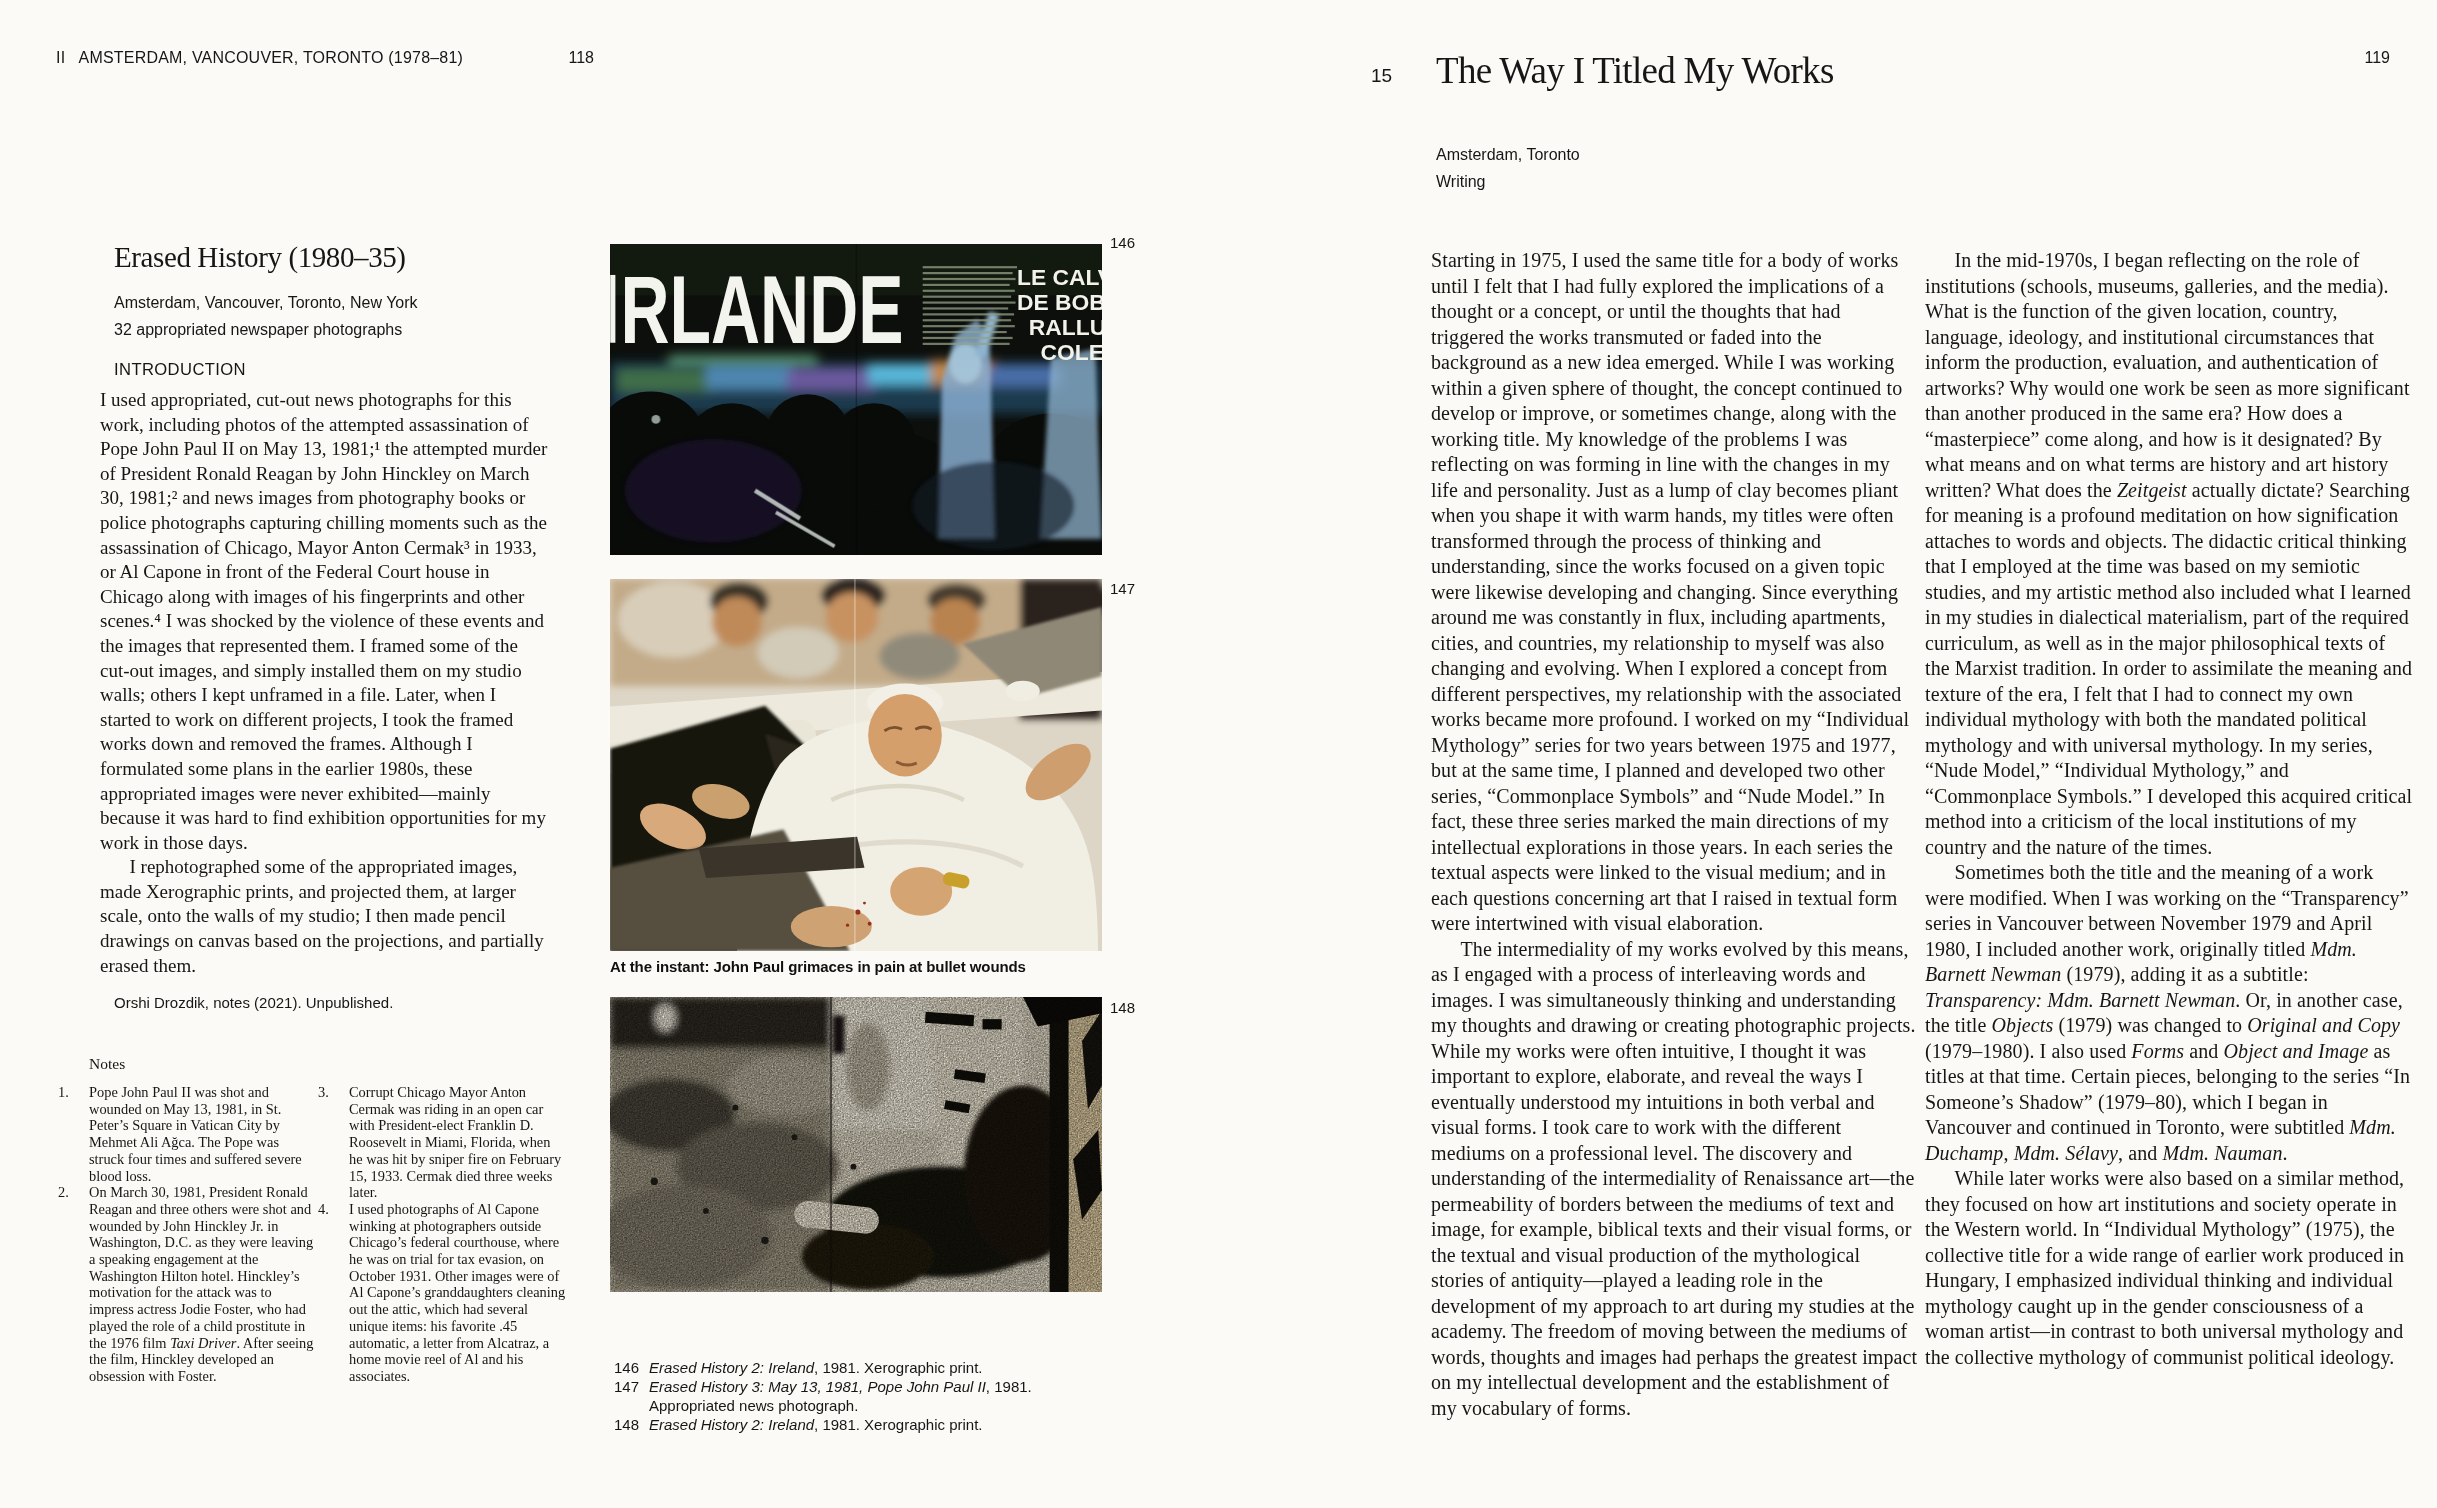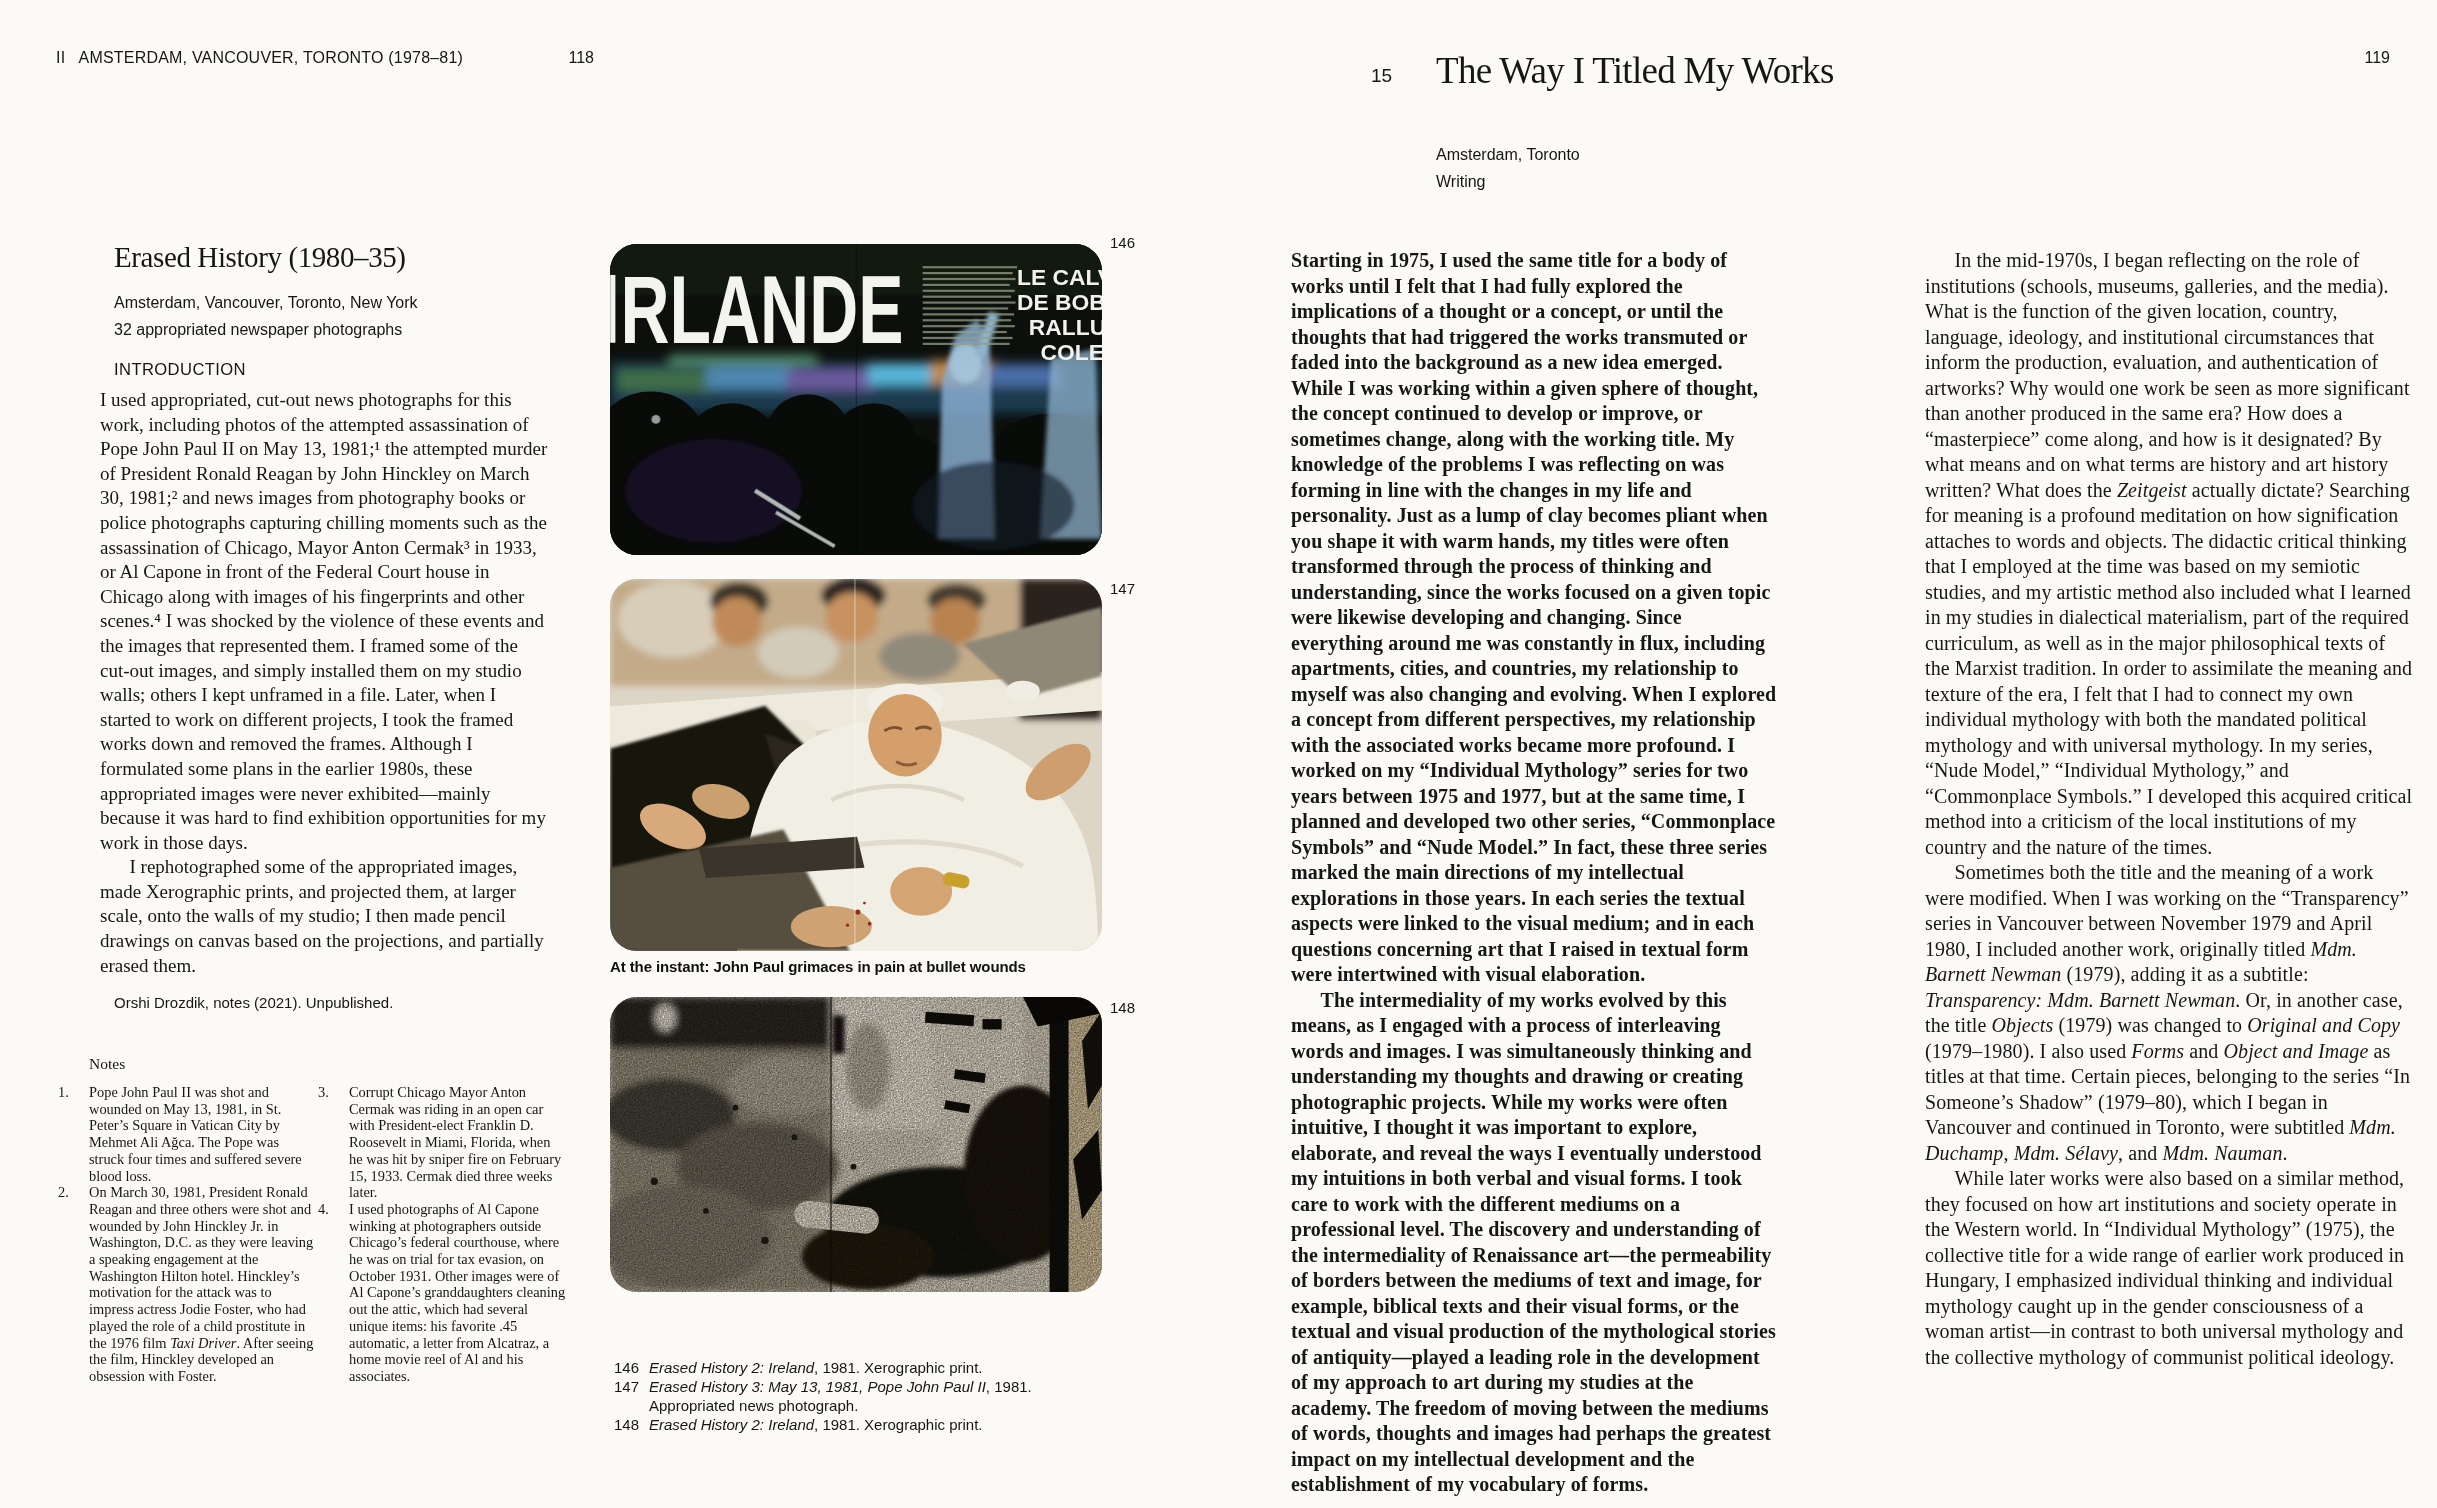--- a/index.html
+++ b/index.html
@@ -26,21 +26,21 @@
   .note-row{display:flex;}
   .note-num{width:31px;flex:none;}
   .note-text{flex:1;}
   .fig-caps{font-size:15px;line-height:19px;}
   .fig-row{display:flex;}
   .fig-num{width:35px;flex:none;}
   .fig-cap{flex:1;}
   .fig-label{font-size:15px;}
   .big-title{font-size:37px;line-height:42px;letter-spacing:-0.7px;}
   .essay-num{font-size:19px;}
-  .img{overflow:hidden;background:#0b0e0c;border-radius:27px;}
+  .img{overflow:hidden;background:#0b0e0c;}
   .img svg{display:block;}
   .pope-caption{font-weight:bold;font-size:15px;margin-top:6.6px;color:#101010;letter-spacing:-0.1px;}
   em{font-style:italic;}
 </style>
 </head>
 <body>
 
 <div class="abs sans small-caps-header" style="left:56px;top:49px;display:flex;gap:13.3px;">
   <span>II</span>
   <span>AMSTERDAM, VANCOUVER, TORONTO (1978–81)</span>
@@ -315,21 +315,21 @@
 </div>
 
 <div class="abs sans essay-num" style="left:1371px;top:65px;">15</div>
 <div class="abs serif big-title" style="left:1436px;top:50px;width:663px;">
   <div>The Way I Titled My Works</div>
 </div>
 <div class="abs sans" style="left:1436px;top:146px;font-size:16px;">Amsterdam, Toronto</div>
 <div class="abs sans" style="left:1436px;top:173px;font-size:16px;">Writing</div>
 <div class="abs sans pagenum" style="left:2315px;top:49px;width:75px;text-align:right;">119</div>
 
-<div class="abs serif body-text" style="left:1291px;top:248px;width:487px;font-weight:bold;">
+<div class="abs serif body-text" style="left:1431px;top:248px;width:487px;">
   <p class="para">Starting in 1975, I used the same title for a body of works until I felt that I had fully explored the implications of a thought or a concept, or until the thoughts that had triggered the works transmuted or faded into the background as a new idea emerged. While I was working within a given sphere of thought, the concept continued to develop or improve, or sometimes change, along with the working title. My knowledge of the problems I was reflecting on was forming in line with the changes in my life and personality. Just as a lump of clay becomes pliant when you shape it with warm hands, my titles were often transformed through the process of thinking and understanding, since the works focused on a given topic were likewise developing and changing. Since everything around me was constantly in flux, including apartments, cities, and countries, my relationship to myself was also changing and evolving. When I explored a concept from different perspectives, my relationship with the associated works became more profound. I worked on my “Individual Mythology” series for two years between 1975 and 1977, but at the same time, I planned and developed two other series, “Commonplace Symbols” and “Nude Model.” In fact, these three series marked the main directions of my intellectual explorations in those years. In each series the textual aspects were linked to the visual medium; and in each questions concerning art that I raised in textual form were intertwined with visual elaboration.</p>
   <p class="para indent">The intermediality of my works evolved by this means, as I engaged with a process of interleaving words and images. I was simultaneously thinking and understanding my thoughts and drawing or creating photographic projects. While my works were often intuitive, I thought it was important to explore, elaborate, and reveal the ways I eventually understood my intuitions in both verbal and visual forms. I took care to work with the different mediums on a professional level. The discovery and understanding of the intermediality of Renaissance art—the permeability of borders between the mediums of text and image, for example, biblical texts and their visual forms, or the textual and visual production of the mythological stories of antiquity—played a leading role in the development of my approach to art during my studies at the academy. The freedom of moving between the mediums of words, thoughts and images had perhaps the greatest impact on my intellectual development and the establishment of my vocabulary of forms.</p>
 </div>
 
 <div class="abs serif body-text" style="left:1925px;top:248px;width:488px;">
   <p class="para indent">In the mid-1970s, I began reflecting on the role of institutions (schools, museums, galleries, and the media). What is the function of the given location, country, language, ideology, and institutional circumstances that inform the production, evaluation, and authentication of artworks? Why would one work be seen as more significant than another produced in the same era? How does a “masterpiece” come along, and how is it designated? By what means and on what terms are history and art history written? What does the <em>Zeitgeist</em> actually dictate? Searching for meaning is a profound meditation on how signification attaches to words and objects. The didactic critical thinking that I employed at the time was based on my semiotic studies, and my artistic method also included what I learned in my studies in dialectical materialism, part of the required curriculum, as well as in the major philosophical texts of the Marxist tradition. In order to assimilate the meaning and texture of the era, I felt that I had to connect my own individual mythology with both the mandated political mythology and with universal mythology. In my series, “Nude Model,” “Individual Mythology,” and “Commonplace Symbols.” I developed this acquired critical method into a criticism of the local institutions of my country and the nature of the times.</p>
   <p class="para indent">Sometimes both the title and the meaning of a work were modified. When I was working on the “Transparency” series in Vancouver between November 1979 and April 1980, I included another work, originally titled <em>Mdm. Barnett Newman</em> (1979), adding it as a subtitle: <em>Transparency: Mdm. Barnett Newman</em>. Or, in another case, the title <em>Objects</em> (1979) was changed to <em>Original and Copy</em> (1979–1980). I also used <em>Forms</em> and <em>Object and Image</em> as titles at that time. Certain pieces, belonging to the series “In Someone’s Shadow” (1979–80), which I began in Vancouver and continued in Toronto, were subtitled <em>Mdm. Duchamp</em>, <em>Mdm. Sélavy</em>, and <em>Mdm. Nauman</em>.</p>
   <p class="para indent">While later works were also based on a similar method, they focused on how art institutions and society operate in the Western world. In “Individual Mythology” (1975), the collective title for a wide range of earlier work produced in Hungary, I emphasized individual thinking and individual mythology caught up in the gender consciousness of a woman artist—in contrast to both universal mythology and the collective mythology of communist political ideology.</p>
 </div>
 

